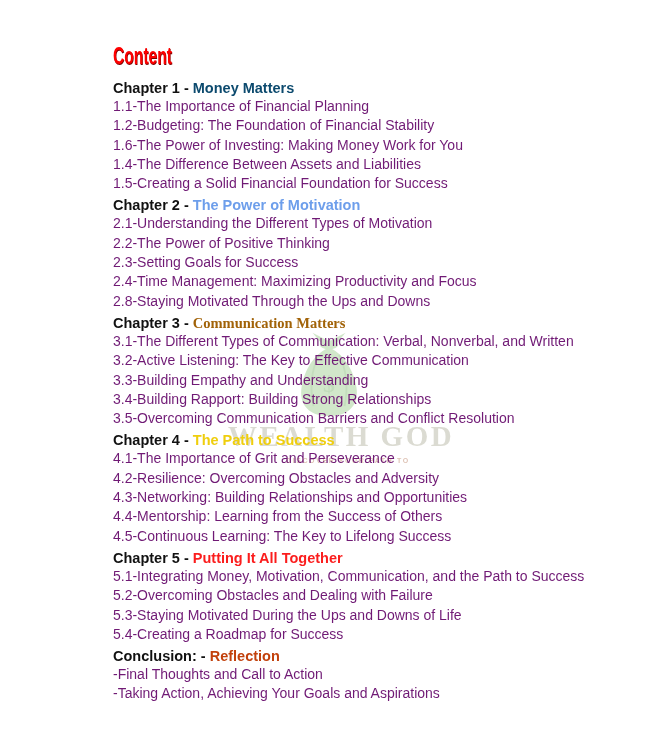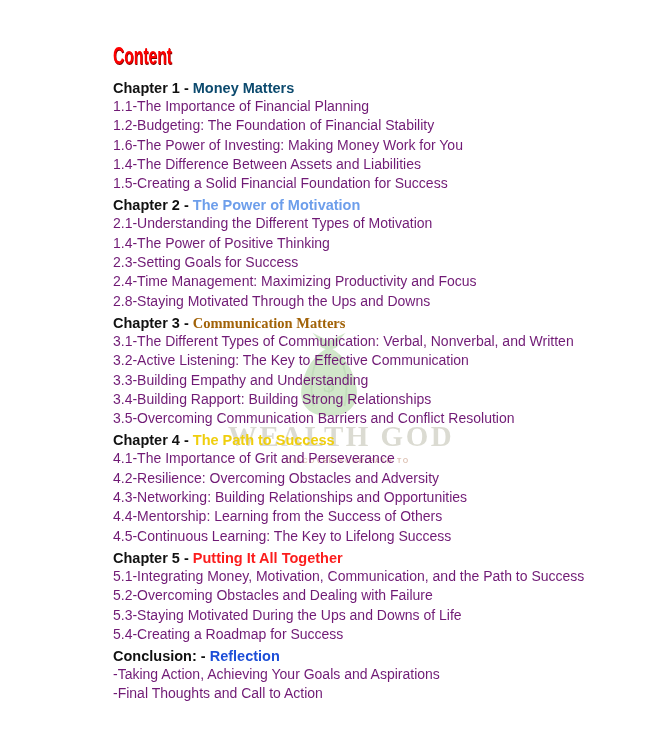--- a/index.html
+++ b/index.html
@@ -73,21 +73,21 @@
       <div class="item">1.1-The Importance of Financial Planning</div>
       <div class="item">1.2-Budgeting: The Foundation of Financial Stability</div>
       <div class="item">1.6-The Power of Investing: Making Money Work for You</div>
       <div class="item">1.4-The Difference Between Assets and Liabilities</div>
       <div class="item">1.5-Creating a Solid Financial Foundation for Success</div>
     </div>
 
     <div class="section">
       <div class="heading"><span class="hl">Chapter 2</span><span class="hs"> - </span><span class="ht" style="color: rgb(109, 158, 235); margin-top: 44px;">The Power of Motivation</span></div>
       <div class="item">2.1-Understanding the Different Types of Motivation</div>
-      <div class="item">1.4-The Power of Positive Thinking</div>
+      <div class="item">2.2-The Power of Positive Thinking</div>
       <div class="item">2.3-Setting Goals for Success</div>
       <div class="item">2.4-Time Management: Maximizing Productivity and Focus</div>
       <div class="item">2.8-Staying Motivated Through the Ups and Downs</div>
     </div>
 
     <div class="section">
       <div class="heading"><span class="hl">Chapter 3</span><span class="hs"> - </span><span class="ht" style="color: #a16207; font-family: Liberation Serif, serif;">Communication Matters</span></div>
       <div class="item">3.1-The Different Types of Communication: Verbal, Nonverbal, and Written</div>
       <div class="item">3.2-Active Listening: The Key to Effective Communication</div>
       <div class="item">3.3-Building Empathy and Understanding</div>
@@ -106,19 +106,19 @@
 
     <div class="section">
       <div class="heading"><span class="hl">Chapter 5</span><span class="hs"> - </span><span class="ht" style="color: rgb(251, 29, 29);">Putting It All Together</span></div>
       <div class="item">5.1-Integrating Money, Motivation, Communication, and the Path to Success</div>
       <div class="item">5.2-Overcoming Obstacles and Dealing with Failure</div>
       <div class="item">5.3-Staying Motivated During the Ups and Downs of Life</div>
       <div class="item">5.4-Creating a Roadmap for Success</div>
     </div>
 
     <div class="section">
-      <div class="heading"><span class="hl">Conclusion:</span><span class="hs"> - </span><span class="ht" style="color: #1d4ed8;">Reflection</span></div>
+      <div class="heading"><span class="hl">Conclusion:</span><span class="hs"> - </span><span class="ht" style="color: #c2410c;">Reflection</span></div>
+      <div class="item">-Final Thoughts and Call to Action</div>
       <div class="item">-Taking Action, Achieving Your Goals and Aspirations</div>
-      <div class="item">-Final Thoughts and Call to Action</div>
     </div>
 
   </div>
 </div>
 
 </body></html>

